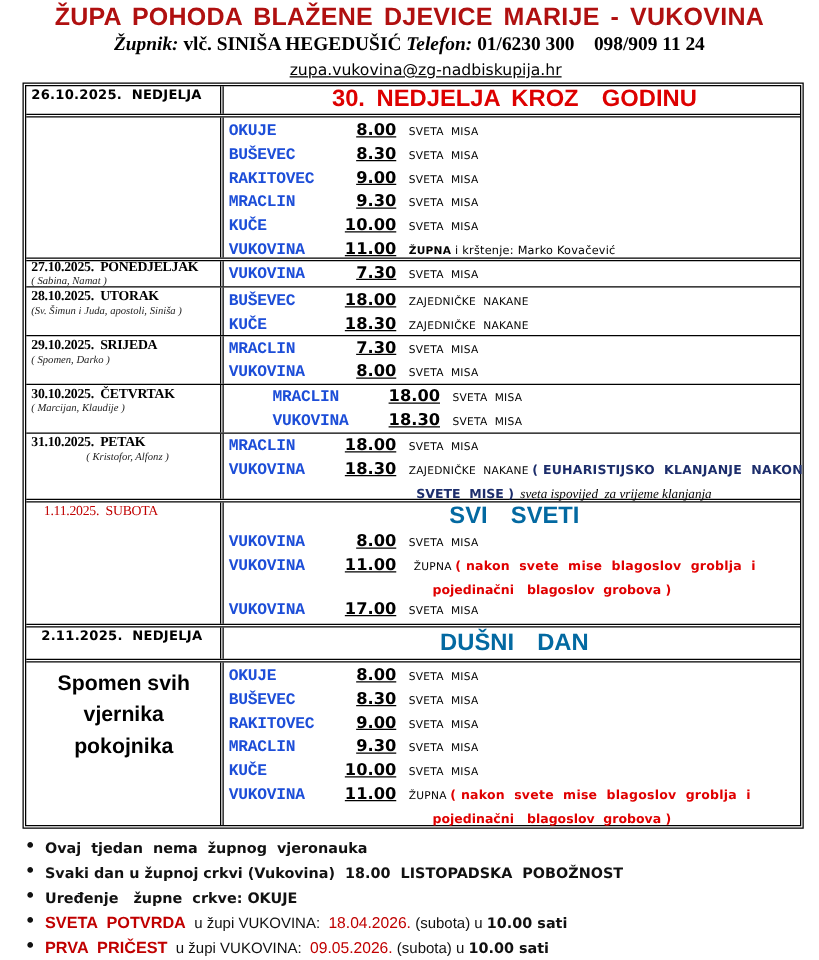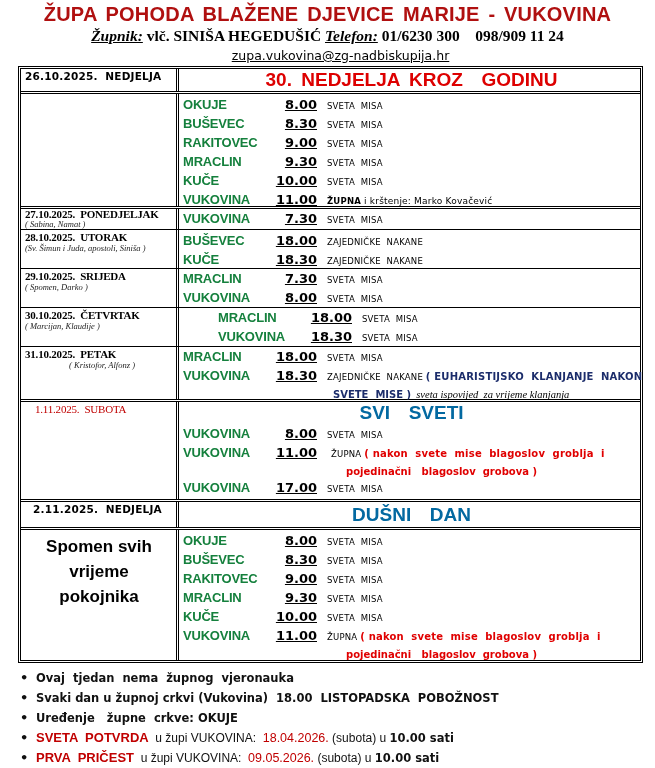--- a/index.html
+++ b/index.html
@@ -10,21 +10,21 @@
   }
   .title {
     position: absolute; left: 0; top: 3px; width: 655px; text-align: center;
     font-family: "Liberation Sans", sans-serif; font-weight: bold; font-size: 20px;
     color: #b01010; letter-spacing: 0.2px; word-spacing: 3px;
   }
   .pastor {
     position: absolute; left: 0; top: 27px; width: 655px; text-align: center;
     font-family: "Liberation Serif", serif; font-weight: bold; font-size: 15.5px; color: #000;
   }
-  .pastor .it { font-style: italic; text-decoration: underline; }
+  .pastor .it { font-style: italic; }
   .email {
     position: absolute; left: 0; top: 48px; width: 655px; text-align: center;
     font-family: "DejaVu Sans", sans-serif; font-size: 12.5px; text-decoration: underline; color: #000; margin-left: 13px;
   }
   .sched {
     position: absolute; left: 18px; top: 66px; width: 625px;
     border: 3px double #000;
   }
   .row { display: flex; border-bottom: 3px double #000; position: relative; }
   .row.thin { border-bottom: 1px solid #000; }
@@ -34,21 +34,21 @@
   .date-sans { font-family: "DejaVu Sans", sans-serif; font-weight: bold; font-size: 10.5px; letter-spacing: 0.2px; }
   .date-serif { font-family: "Liberation Serif", serif; font-weight: bold; font-size: 11px; letter-spacing: -0.2px; }
   .saints { font-family: "Liberation Serif", serif; font-style: italic; font-size: 8.5px; color: #222; }
   .red { color: #c00000; }
   .feast {
     font-family: "Liberation Sans", sans-serif; font-weight: bold; font-size: 19px; color: #dd0000;
     text-align: center; word-spacing: 4px; line-height: 22px;
   }
   .feast.dark { color: #0369a1; }
   .m { display: flex; align-items: baseline; height: 19px; line-height: 19px; }
-  .place { width: 84px; font-family: Liberation Sans, sans-serif; font-weight: bold; font-size: 13px; color: #15803d; letter-spacing: -0.2px; }
+  .place { width: 84px; font-family: Liberation Mono, monospace; font-weight: bold; font-size: 13px; color: #1d4ed8; letter-spacing: -0.2px; }
   .time { width: 56px; text-align: right; font-family: "DejaVu Sans", sans-serif; font-weight: bold; font-size: 13px; text-decoration: underline; color: #000; padding-right: 6px; }
   .desc { font-family: "DejaVu Sans", sans-serif; font-size: 8.5px; color: #000; padding-left: 4px; letter-spacing: 0.2px; }
   .desc b { font-weight: bold; }
   .note-red { color: #e00000; font-size: 10px; font-weight: bold; }
   .note-blue { color: #1c2d6b; font-size: 10px; font-weight: bold; }
   .note-it { font-family: "Liberation Serif", serif; font-style: italic; font-size: 10.5px; color: #000; }
   .cont { padding-left: 150px; height: 16px; line-height: 16px; }
   .memorial {
     font-family: "Liberation Sans", sans-serif; font-weight: bold; font-size: 17px; text-align: center;
     line-height: 25px; padding-top: 3px;
@@ -244,21 +244,21 @@
       </div>
     <div class="rc">
         <div class="feast dark" style="white-space:pre;line-height:26px;">DUŠNI  DAN</div>
       </div>
   </div>
 
   <div class="row" style="height:130px;">
     <div class="lc">
       <div class="memorial">
         <div>Spomen svih</div>
-        <div>vrijeme</div>
+        <div>vjernika</div>
         <div>pokojnika</div>
       </div>
     </div>
     <div class="rc" style="padding-top:1px;">
       <div class="m">
           <span class="place">OKUJE</span>
           <span class="time">8.00</span>
           <span class="desc" style="white-space:pre">SVETA  MISA</span>
         </div>
       <div class="m">

